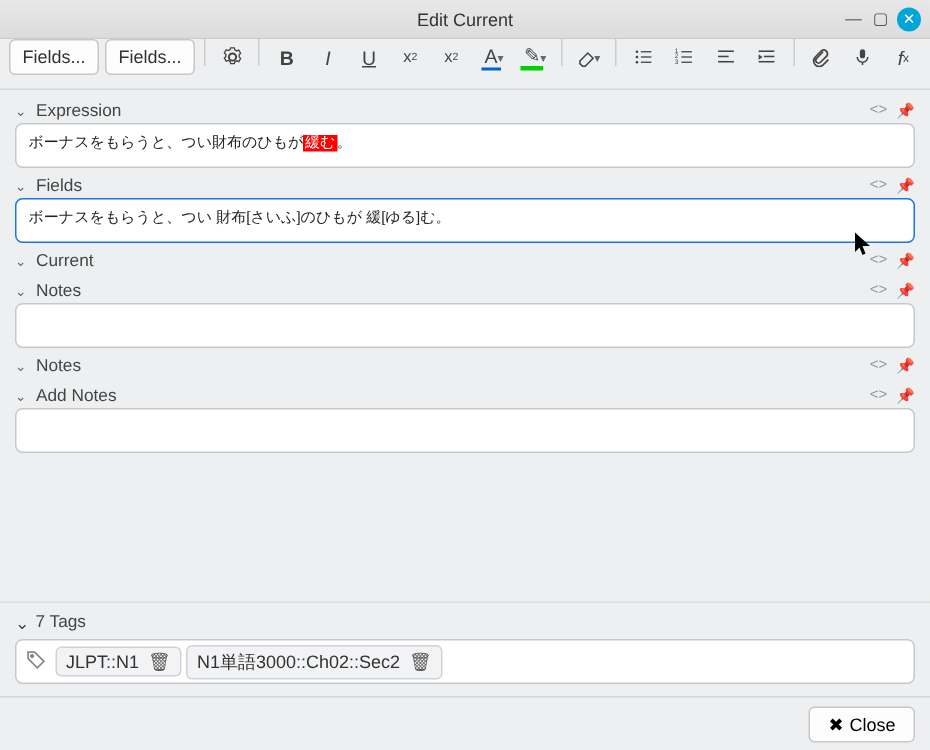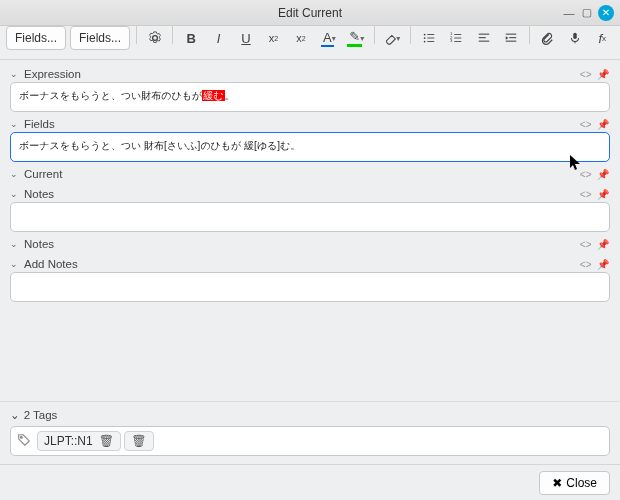--- a/index.html
+++ b/index.html
@@ -322,33 +322,34 @@
           <span>📌</span>
         </span>
       </div>
       <div class="field-input" contenteditable="true" style=""></div>
     </div>
   </div>
 
 <div class="tags-section">
   <div class="tags-label">
     <span class="collapse-ic">⌄</span>
-    <span>2 Tags</span>
+    <span>7 Tags</span>
   </div>
   <div class="tags-input">
     <span class="tag-icon">
       <svg width="14" height="14" viewBox="0 0 16 16" fill="none" stroke="currentColor" stroke-width="1.3">
           <path d="M2 2h5l7 7-5 5-7-7V2z"></path>
           <circle cx="5" cy="5" r="1" fill="currentColor"></circle>
         </svg>
     </span>
     <span id="tags-host"><span class="tag-chip">
           <span>JLPT::N1</span>
           <span class="tag-del">🗑</span>
         </span> <span class="tag-chip">
+          <span>N1単語3000::Ch02::Sec2</span>
           <span class="tag-del">🗑</span>
         </span> </span>
   </div>
 </div>
 
 <div class="footer">
   <button class="close-btn">
     <span>✖</span>
     <span>Close</span>
   </button>

